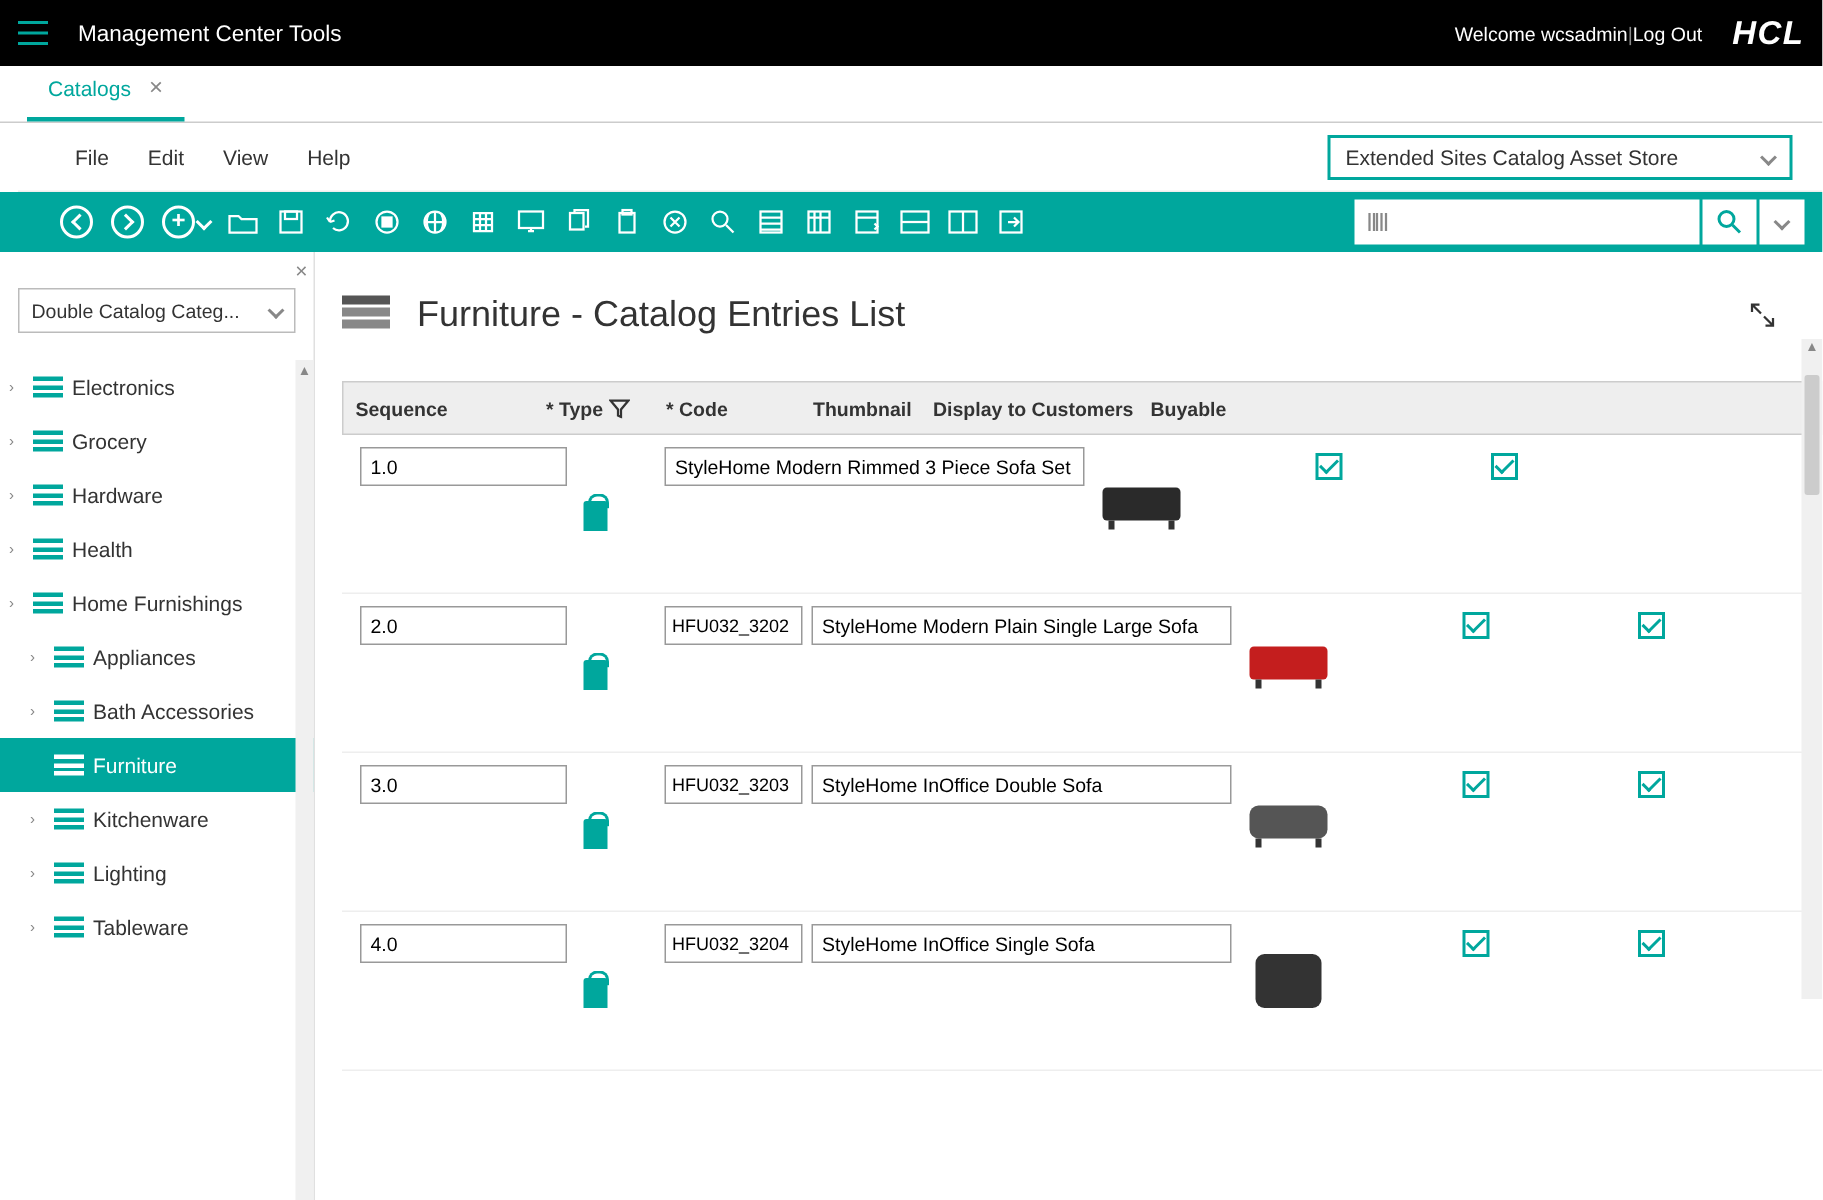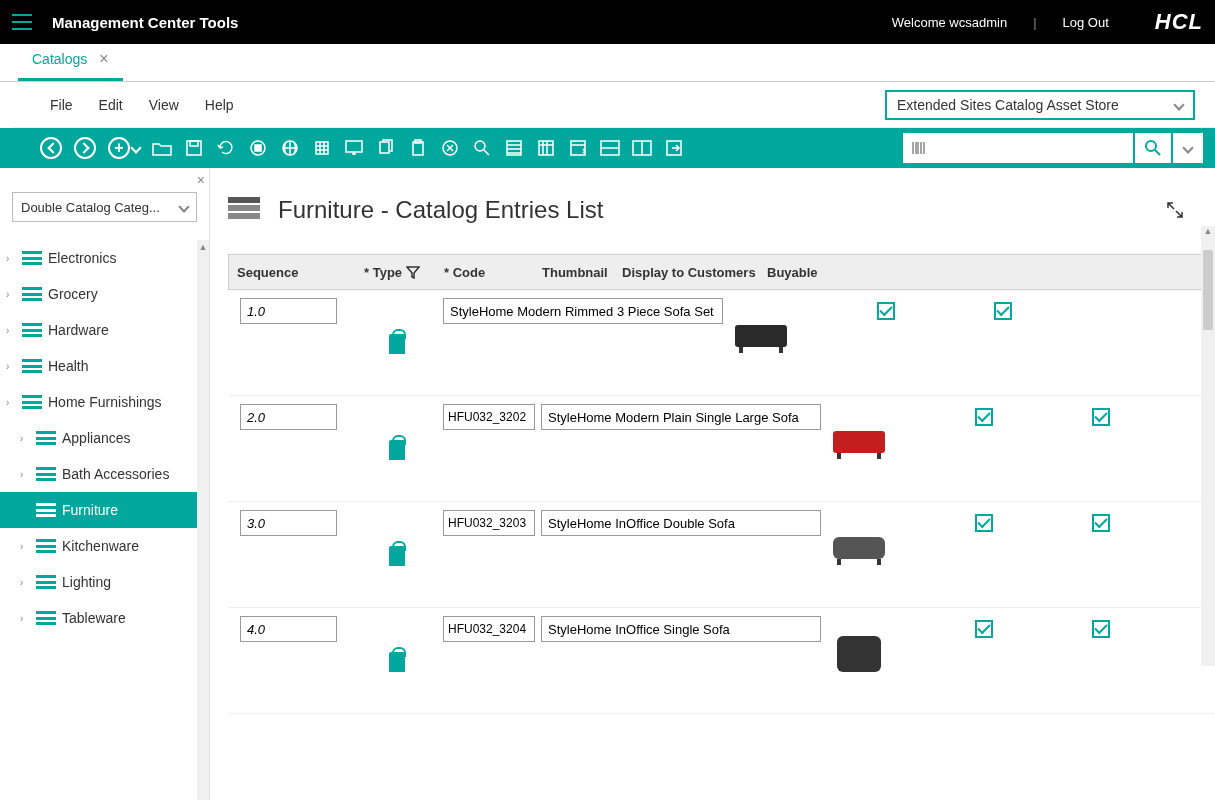--- a/index.html
+++ b/index.html
@@ -1,21 +1,21 @@
 <!DOCTYPE html>
 <html><head>
 <meta charset="utf-8">
 <style>
 *{box-sizing:border-box;margin:0;padding:0;font-family:Arial,Helvetica,sans-serif;}
 html,body{width:1215px;height:800px;overflow:hidden;background:#fff;}
 .header{height:44px;background:#000;color:#fff;display:flex;align-items:center;padding:0 12px;font-size:15px;}
 .menu-icon{width:20px;height:16px;margin-right:20px;display:flex;flex-direction:column;justify-content:space-between;cursor:pointer;}
 .menu-icon span{height:2px;background:#00A79D;width:100%;}
-.header-title{font-weight:bold;flex:1;}
-.header-right{display:flex;align-items:center;gap:26px;font-size:13px;}
+.header-title{font-weight:normal;flex:1;}
+.header-right{display:flex;align-items:center;gap:0;font-size:13px;}
 .header-right .divider{color:#888;}
 .hcl-logo{font-weight:bold;font-style:italic;font-size:22px;letter-spacing:1px;margin-left:20px;font-family:Arial;}
 .tab-strip{height:38px;background:#fff;border-bottom:1px solid #ccc;display:flex;align-items:flex-end;}
 .tab{padding:10px 14px;color:#00A79D;font-size:14px;border-bottom:3px solid #00A79D;display:flex;align-items:center;gap:12px;cursor:pointer;margin-left:18px;}
 .tab-close{color:#888;font-size:16px;cursor:pointer;}
 .menu-bar{height:46px;display:flex;align-items:center;padding:0 20px;border-bottom:1px solid #eee;justify-content:space-between;gap:20px;margin-left:12px;}
 .menu-bar-left{display:flex;gap:26px;font-size:14px;color:#333;padding-left:18px;}
 .menu-bar-left span{cursor:pointer;}
 .store-select{width:310px;height:30px;border:2px solid #00A79D;display:flex;align-items:center;justify-content:space-between;padding:0 10px;font-size:14px;color:#333;cursor:pointer;}
 .chev{border:solid #888;border-width:0 2px 2px 0;display:inline-block;padding:3px;transform:rotate(45deg);}
@@ -58,21 +58,21 @@
 .table-wrap{margin-top:30px;overflow:auto;position:relative;}
 .tbl-hdr{display:flex;background:#eee;border:1px solid #ccc;height:36px;align-items:center;font-size:13px;font-weight:bold;color:#333;}
 .col-seq{width:135px;padding-left:8px;}
 .col-type{width:80px;display:flex;align-items:center;gap:4px;}
 .col-code{width:98px;}
 .col-name{width:290px;}
 .col-thumb{width:80px;}
 .col-disp{width:145px;text-align:left;}
 .col-buy{width:90px;text-align:left;}
 .tbl-row{display:flex;border-bottom:1px solid #eee;padding:8px 0;min-height:106px;}
-.seq-input{width:97px;height:26px;border:1px solid #999;padding:0 6px;font-size:13px;margin-left:4px;font-style:italic;}
+.seq-input{width:138px;height:26px;border:1px solid #999;padding:0 6px;font-size:13px;margin-left:4px;}
 .type-icn{width:16px;height:20px;background:#00A79D;border-radius:2px 2px 0 0;position:relative;margin-left:26px;margin-top:2px;}
 .type-icn::before{content:'';position:absolute;top:-5px;left:3px;width:10px;height:8px;border:2px solid #00A79D;border-bottom:none;border-radius:6px 6px 0 0;}
 .code-input{width:92px;height:26px;border:1px solid #999;padding:0 4px;font-size:12px;}
 .name-input{width:280px;height:26px;border:1px solid #999;padding:0 6px;font-size:13px;}
 .thumb-ph{width:56px;height:44px;margin-top:16px;display:flex;align-items:center;justify-content:center;position:relative;}
 .sofa{width:52px;height:22px;border-radius:3px;position:relative;}
 .sofa.dark{background:#2a2a2a;}
 .sofa.red{background:#c41e1e;}
 .sofa.gray{background:#555;border-radius:6px;}
 .sofa::after{content:'';position:absolute;bottom:-6px;left:4px;width:4px;height:6px;background:#333;box-shadow:40px 0 0 #333;}

